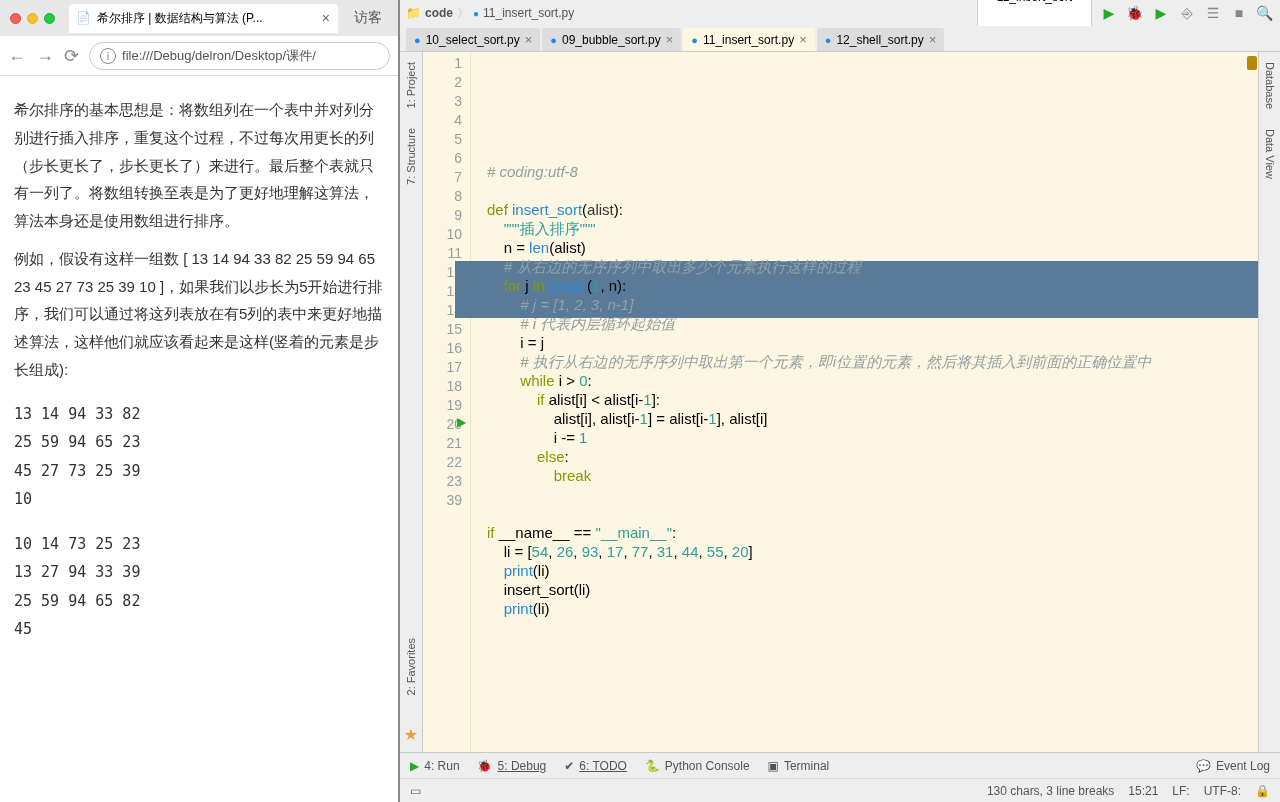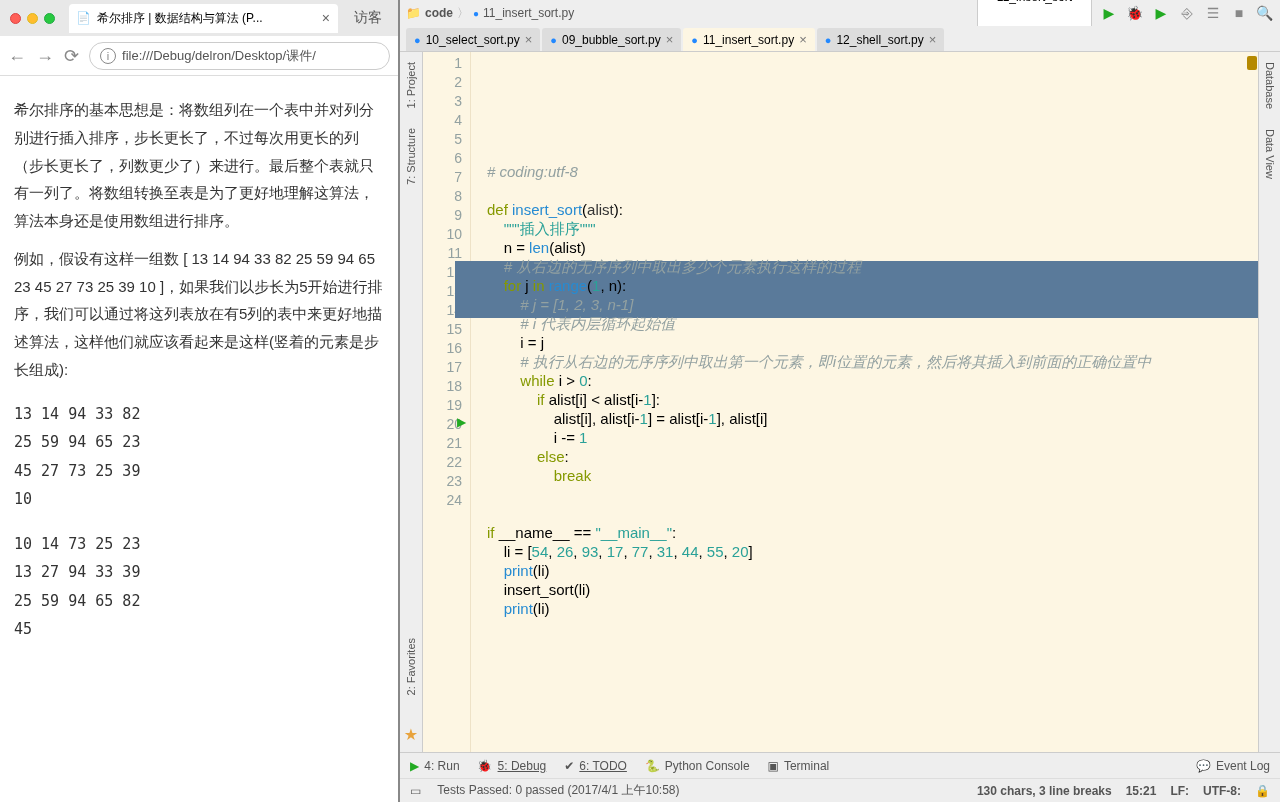--- a/index.html
+++ b/index.html
@@ -67,21 +67,21 @@
 .c-str{color:#2aa198;}
 .c-num{color:#2aa198;}
 .c-param{color:#333;}
 
 .ide-bottom{ height:26px; background:#eee; border-top:1px solid #ccc; display:flex; align-items:center; padding:0 10px; gap:18px; font-size:12px;}
 .ide-bottom .item{display:flex;align-items:center;gap:5px;color:#555;}
 .ide-bottom .u{text-decoration:underline;}
 .ide-bottom .play{color:#22aa22;}
 .ide-bottom .right{margin-left:auto;display:flex;gap:14px;align-items:center;}
 .status-bar{ height:24px; background:#eee; border-top:1px solid #ddd; display:flex;align-items:center;padding:0 10px;font-size:12px;color:#555;gap:16px;}
-.status-bar .right{margin-left:auto;display:flex;gap:14px;font-weight:bold;}
+.status-bar .right{margin-left:auto;display:flex;gap:14px;}
 .scrollbar-track{position:absolute;right:0;top:0;width:12px;height:100%;}
 .scrollbar-thumb{position:absolute;right:1px;top:4px;width:10px;height:14px;background:#b58900;border-radius:2px;}
 </style>
 </head>
 <body>
 
 <div class="browser">
   <div class="browser-tabs">
     <div class="traffic-lights">
       <div class="tl r"></div>
@@ -98,21 +98,21 @@
   <div class="addr-bar">
     <span class="nav-btn">←</span>
     <span class="nav-btn">→</span>
     <span class="nav-btn">⟳</span>
     <div class="addr-input">
       <span class="info">i</span>
       <span>file:///Debug/delron/Desktop/课件/</span>
     </div>
   </div>
   <div class="doc">
-    <p>希尔排序的基本思想是：将数组列在一个表中并对列分别进行插入排序，步长更长了，不过每次用更长的列（步长更长了，列数更少了）来进行。最后整个表就只有一列了。将数组转换至表是为了更好地理解这算法，算法本身还是使用数组进行排序。</p>
+    <p>希尔排序的基本思想是：将数组列在一个表中并对列分别进行插入排序，重复这个过程，不过每次用更长的列（步长更长了，步长更长了）来进行。最后整个表就只有一列了。将数组转换至表是为了更好地理解这算法，算法本身还是使用数组进行排序。</p>
     <p>例如，假设有这样一组数 [ 13 14 94 33 82 25 59 94 65 23 45 27 73 25 39 10 ]，如果我们以步长为5开始进行排序，我们可以通过将这列表放在有5列的表中来更好地描述算法，这样他们就应该看起来是这样(竖着的元素是步长组成):</p>
     <pre>13 14 94 33 82
 25 59 94 65 23
 45 27 73 25 39
 10</pre>
     <pre>10 14 73 25 23
 13 27 94 33 39
 25 59 94 65 82
 45</pre>
   </div>
@@ -194,21 +194,21 @@
             <div>14</div>
             <div>15</div>
             <div>16</div>
             <div>17</div>
             <div>18</div>
             <div>19</div>
             <div>20</div>
             <div>21</div>
             <div>22</div>
             <div>23</div>
-            <div>24</div>
+            <div>39</div>
           </div>
         <div class="codelines" style="position: relative;">
           
           <div class="sel" style="left:-16px;top:209px;width:90px;height:19px"></div>
           <div class="sel" style="left:74px;top:209px;width:720px;height:57px"></div>
           <div class="sel" style="left:-16px;top:228px;width:90px;height:38px"></div>
         <div class="line"><span><span class="c-comment"># coding:utf-8</span></span></div><div class="line"><span></span></div><div class="line"><span><span class="c-kw">def</span> <span class="c-def">insert_sort</span>(<span class="c-param">alist</span>):</span></div><div class="line"><span>    <span class="c-str">"""插入排序"""</span></span></div><div class="line"><span>    n = <span class="c-def">len</span>(alist)</span></div><div class="line"><span>    <span class="c-comment"># 从右边的无序序列中取出多少个元素执行这样的过程</span></span></div><div class="line"><span>    <span class="c-kw">for</span> j <span class="c-kw">in</span> <span class="c-def">range</span>(<span class="c-num">1</span>, n):</span></div><div class="line"><span>        <span class="c-comment"># j = [1, 2, 3, n-1]</span></span></div><div class="line"><span>        <span class="c-comment"># i 代表内层循环起始值</span></span></div><div class="line"><span>        i = j</span></div><div class="line"><span>        <span class="c-comment"># 执行从右边的无序序列中取出第一个元素，即i位置的元素，然后将其插入到前面的正确位置中</span></span></div><div class="line"><span>        <span class="c-kw">while</span> i &gt; <span class="c-num">0</span>:</span></div><div class="line"><span>            <span class="c-kw">if</span> alist[i] &lt; alist[i-<span class="c-num">1</span>]:</span></div><div class="line"><span>                alist[i], alist[i-<span class="c-num">1</span>] = alist[i-<span class="c-num">1</span>], alist[i]</span></div><div class="line"><span>                i -= <span class="c-num">1</span></span></div><div class="line"><span>            <span class="c-kw">else</span>:</span></div><div class="line"><span>                <span class="c-kw">break</span></span></div><div class="line"><span></span></div><div class="line"><span></span></div><div class="line"><span><span class="c-kw">if</span> __name__ == <span class="c-str">"__main__"</span>:</span></div><div class="line"><span>    li = [<span class="c-num">54</span>, <span class="c-num">26</span>, <span class="c-num">93</span>, <span class="c-num">17</span>, <span class="c-num">77</span>, <span class="c-num">31</span>, <span class="c-num">44</span>, <span class="c-num">55</span>, <span class="c-num">20</span>]</span></div><div class="line"><span>    <span class="c-def">print</span>(li)</span></div><div class="line"><span>    insert_sort(li)</span></div><div class="line"><span>    <span class="c-def">print</span>(li)</span></div><div style="position: absolute; left: -14px; top: 363px; color: rgb(34, 170, 34); font-size: 12px;">▶</div></div>
         <div class="scrollbar-track">
           <div class="scrollbar-thumb"></div>
         </div>
@@ -245,21 +245,20 @@
     <div class="right">
       <div class="item">
           <span>💬</span>
           <span>Event Log</span>
         </div>
     </div>
   </div>
 
   <div class="status-bar">
     <span>▭</span>
-    <span>Tests Passed: 0 passed (2017/4/1 上午10:58)</span>
     <div class="right">
       <span>130 chars, 3 line breaks</span>
       <span>15:21</span>
       <span>LF:</span>
       <span>UTF-8:</span>
       <span>🔒</span>
     </div>
   </div>
 </div>
 

